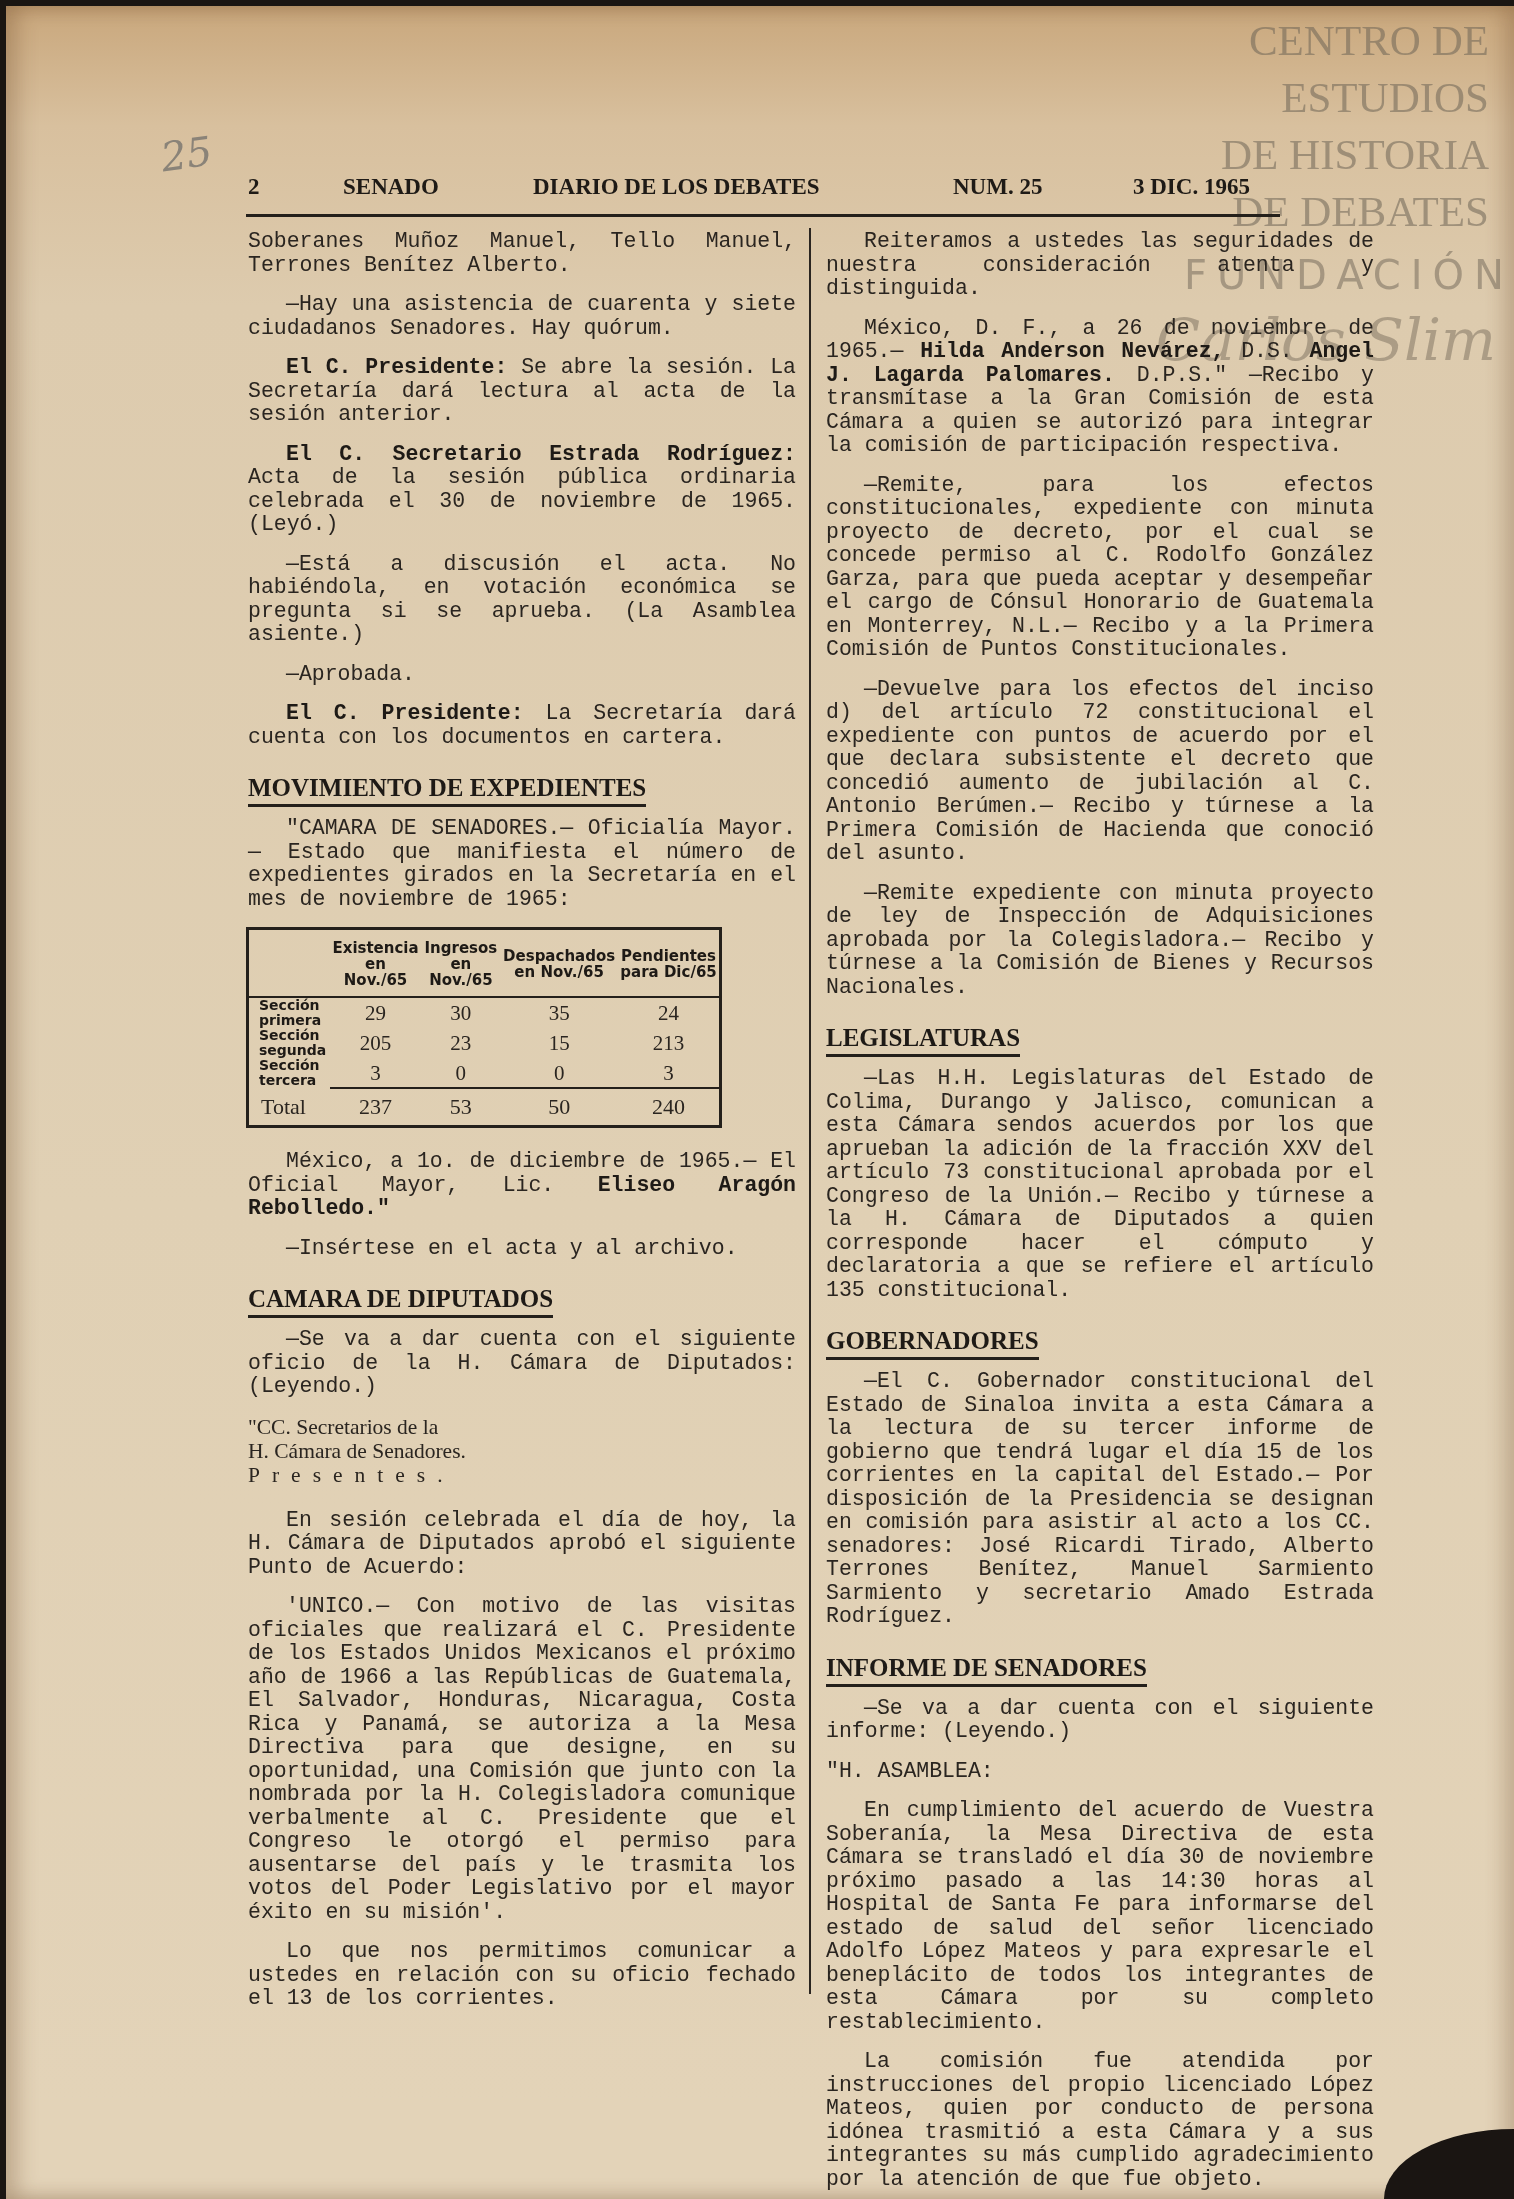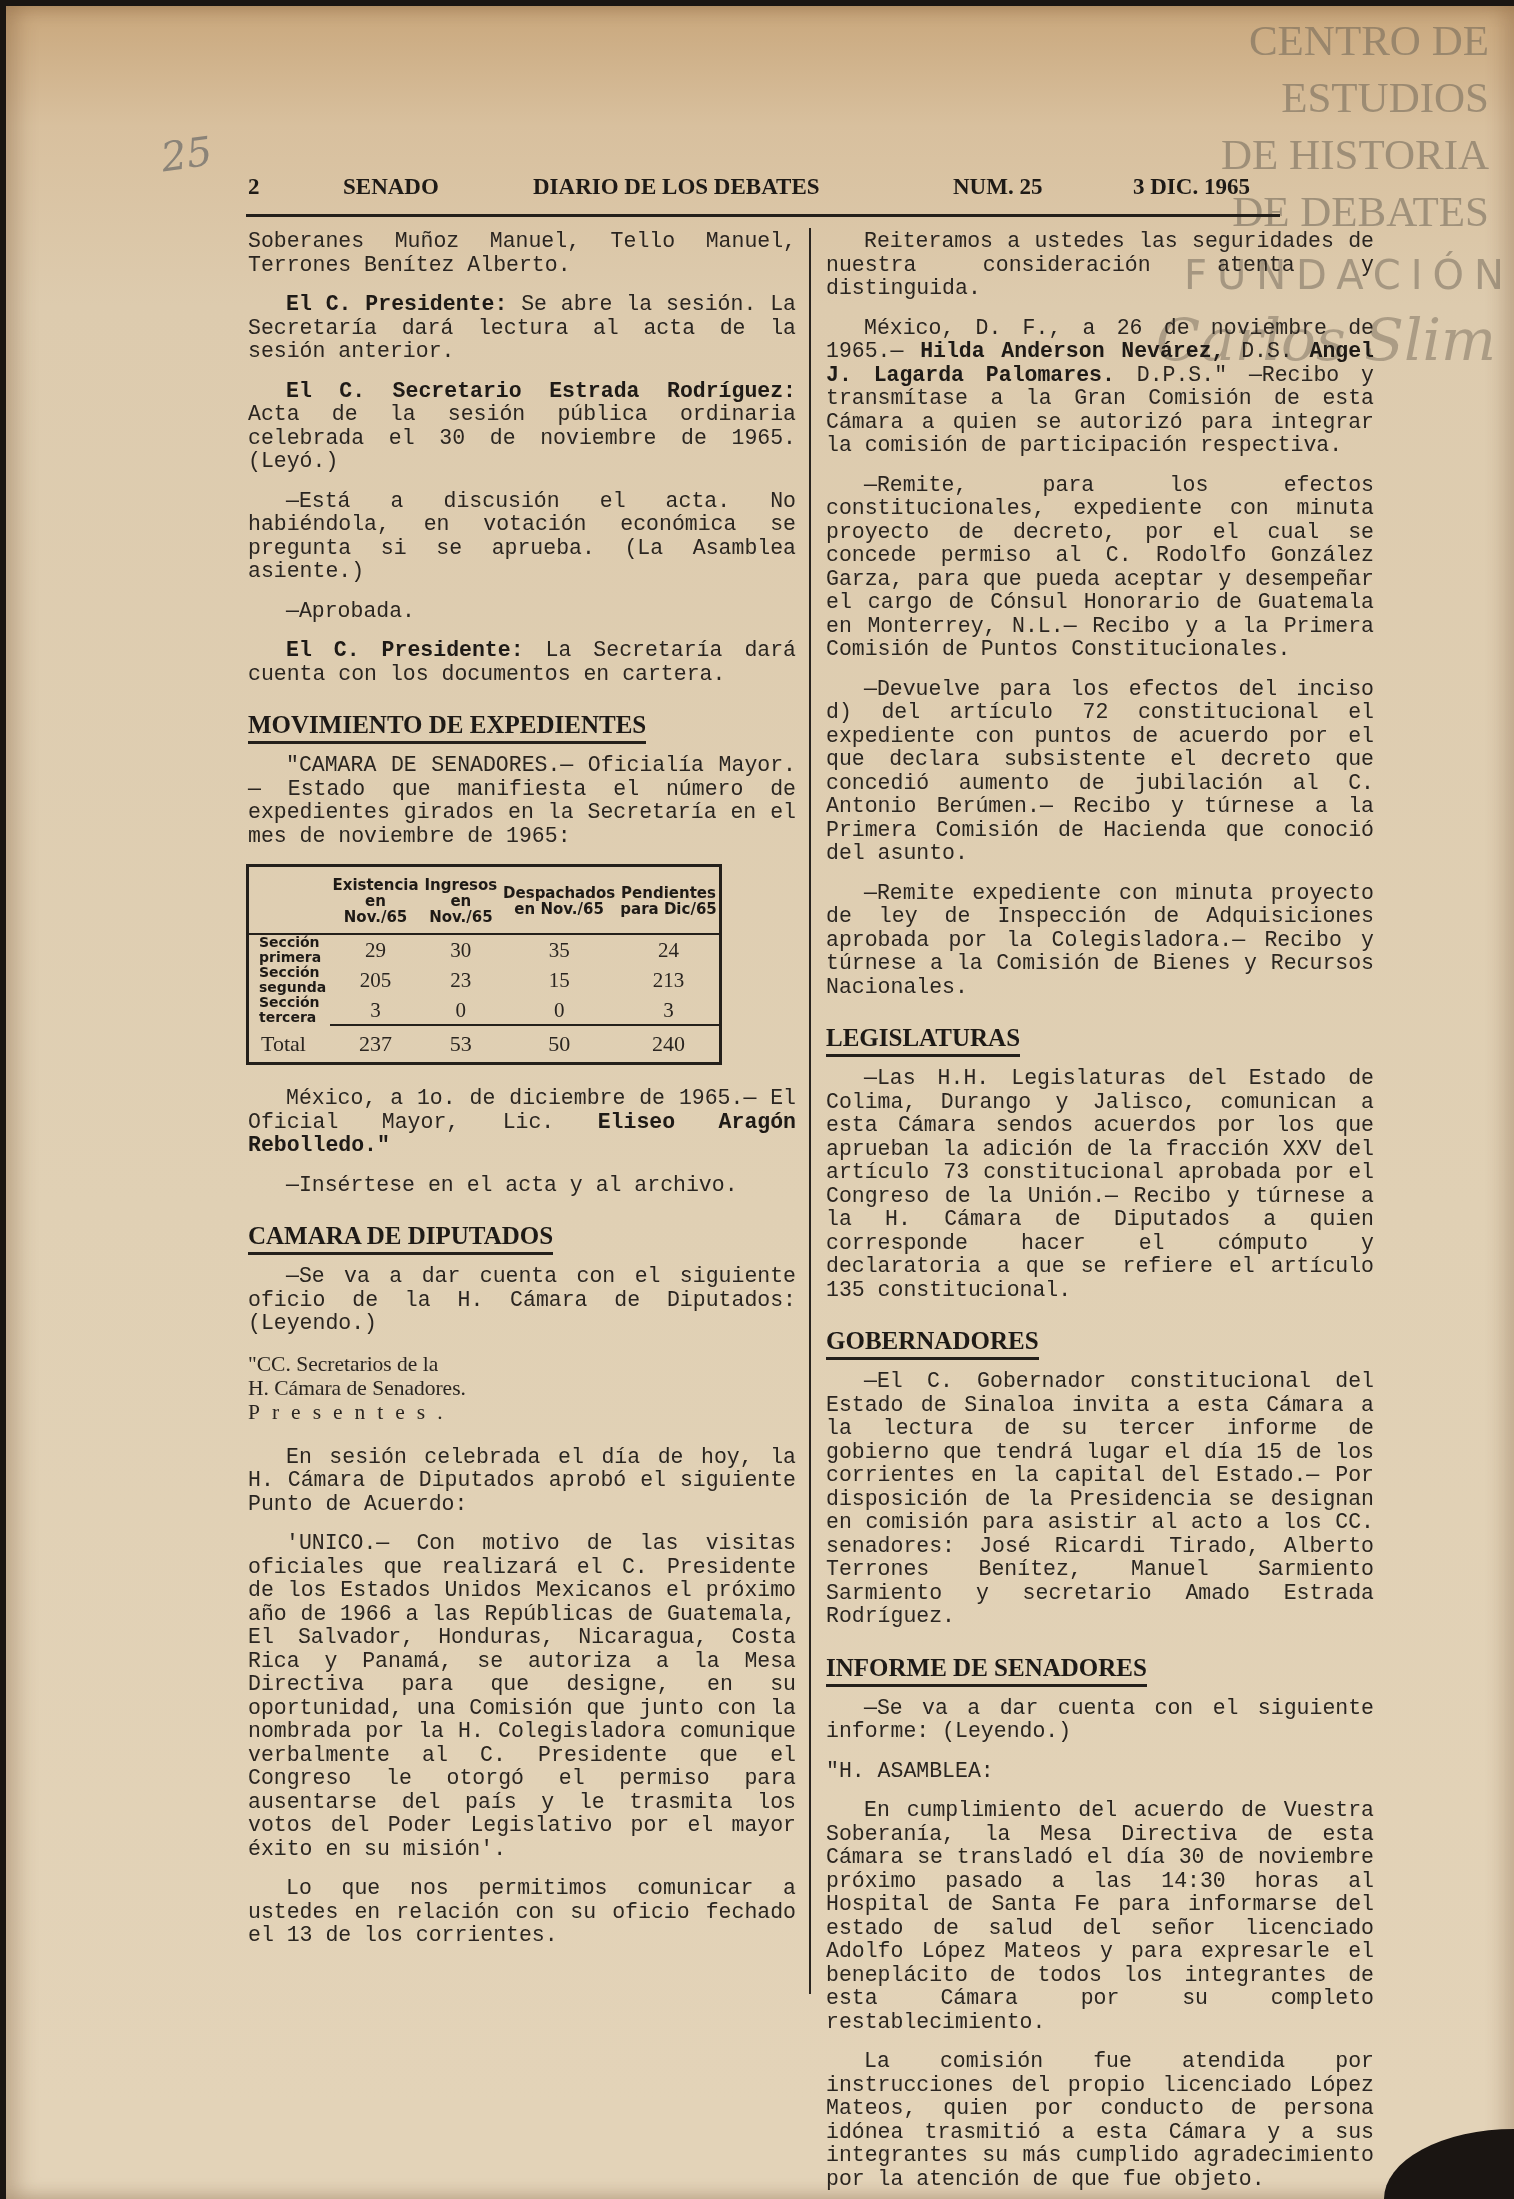--- a/index.html
+++ b/index.html
@@ -98,20 +98,21 @@
     <span style="left:285px">DIARIO DE LOS DEBATES</span>
     <span style="left:705px">NUM. 25</span>
     <span style="left:885px">3 DIC. 1965</span>
   </div>
   <div class="header-rule"></div>
 
   <div class="col-divider"></div>
 
   <div class="col col-left">
     <p class="noindent">Soberanes Muñoz Manuel, Tello Manuel, Terrones Benítez Alberto.</p>
+    <p>—Hay una asistencia de cuarenta y siete ciudadanos Senadores. Hay quórum.</p>
     <p><b>El C. Presidente:</b><span> Se abre la sesión. La Secretaría dará lectura al acta de la sesión anterior.</span></p>
     <p><b>El C. Secretario Estrada Rodríguez:</b><span> Acta de la sesión pública ordinaria celebrada el 30 de noviembre de 1965. (Leyó.)</span></p>
     <p>—Está a discusión el acta. No habiéndola, en votación económica se pregunta si se aprueba. (La Asamblea asiente.)</p>
     <p>—Aprobada.</p>
     <p><b>El C. Presidente:</b><span> La Secretaría dará cuenta con los documentos en cartera.</span></p>
 
     <h2>MOVIMIENTO DE EXPEDIENTES</h2>
     <p>"CAMARA DE SENADORES.— Oficialía Mayor.— Estado que manifiesta el número de expedientes girados en la Secretaría en el mes de noviembre de 1965:</p>
 
     <table class="movs">

